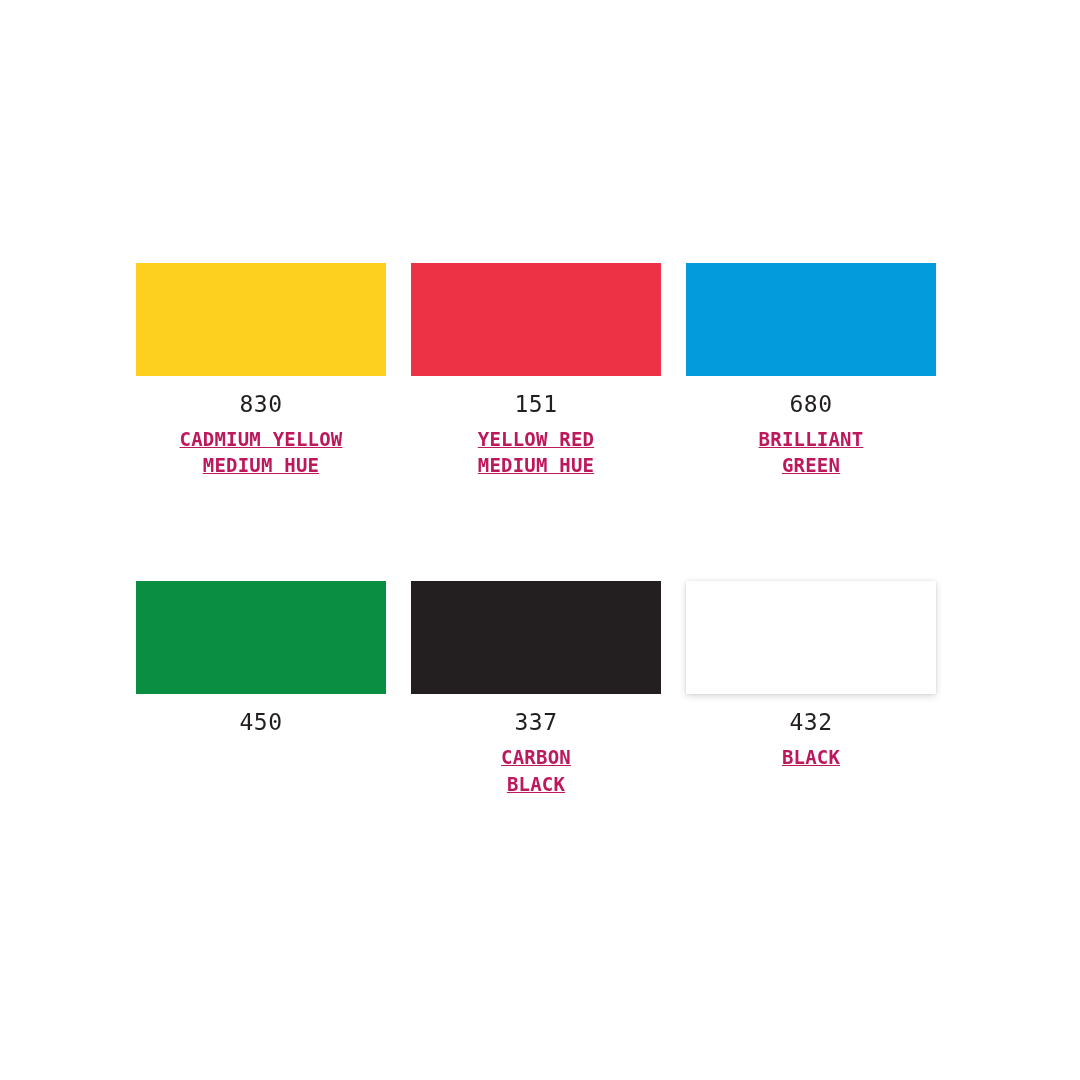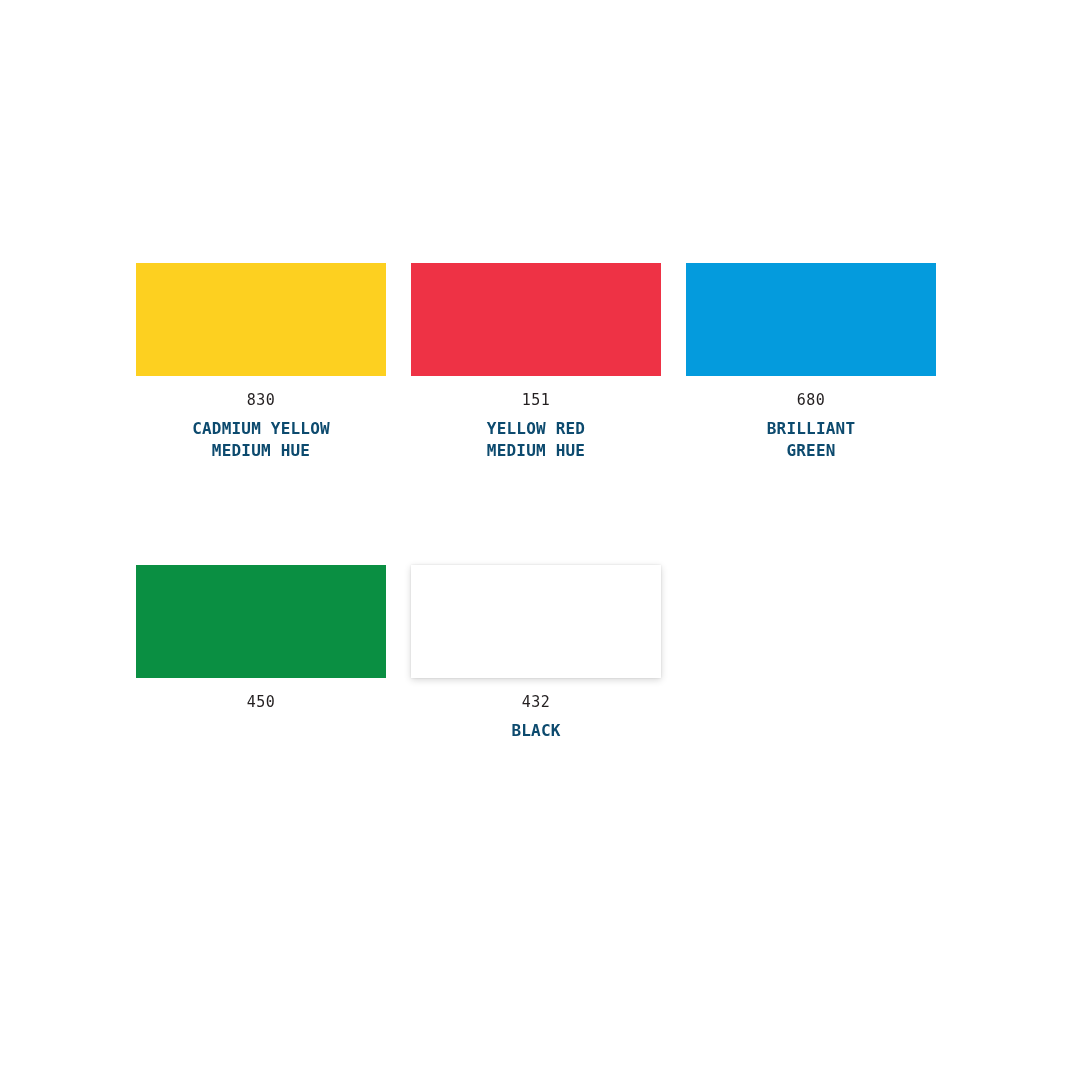--- a/index.html
+++ b/index.html
@@ -49,35 +49,36 @@
   }
 
   .swatch-caption {
     width: 250px;
     text-align: center;
     padding-top: 17px;
   }
 
   .swatch-code {
     font-family: "DejaVu Sans Mono", "Liberation Mono", monospace;
-    font-size: 15px;
+    font-size: 23px;
     font-weight: 400;
     letter-spacing: 0.5px;
     color: #231f20;
     line-height: 1.0;
   }
 
   .swatch-name {
     font-family: "DejaVu Sans Mono", "Liberation Mono", monospace;
-    font-size: 16px;
+    font-size: 19px;
     font-weight: 700;
     letter-spacing: 0.2px;
-    color: #0c4a6e;
+    color: #be185d;
     line-height: 1.38;
     padding-top: 10px;
+    text-decoration: underline;
   }
 
   .swatch-name-line {
     display: block;
     white-space: nowrap;
   }
 </style>
 </head>
 <body style="background-color: rgb(255, 255, 255);">
 
@@ -117,20 +118,30 @@
       </div>
     </div>
 
     <div class="swatch-cell">
       <div class="swatch-chip" style="background-color: rgb(10, 143, 66);"></div>
       <div class="swatch-caption">
         <div class="swatch-code">450</div>
       </div>
     </div>
 
+    <div class="swatch-cell">
+      <div class="swatch-chip" style="background-color: rgb(35, 31, 32);"></div>
+      <div class="swatch-caption">
+        <div class="swatch-code">337</div>
+        <div class="swatch-name">
+          <span class="swatch-name-line">CARBON</span>
+          <span class="swatch-name-line">BLACK</span>
+        </div>
+      </div>
+    </div>
 
     <div class="swatch-cell">
       <div class="swatch-chip has-shadow" style="background-color: rgb(255, 255, 255);"></div>
       <div class="swatch-caption">
         <div class="swatch-code">432</div>
         <div class="swatch-name">
           <span class="swatch-name-line">BLACK</span>
         </div>
       </div>
     </div>

